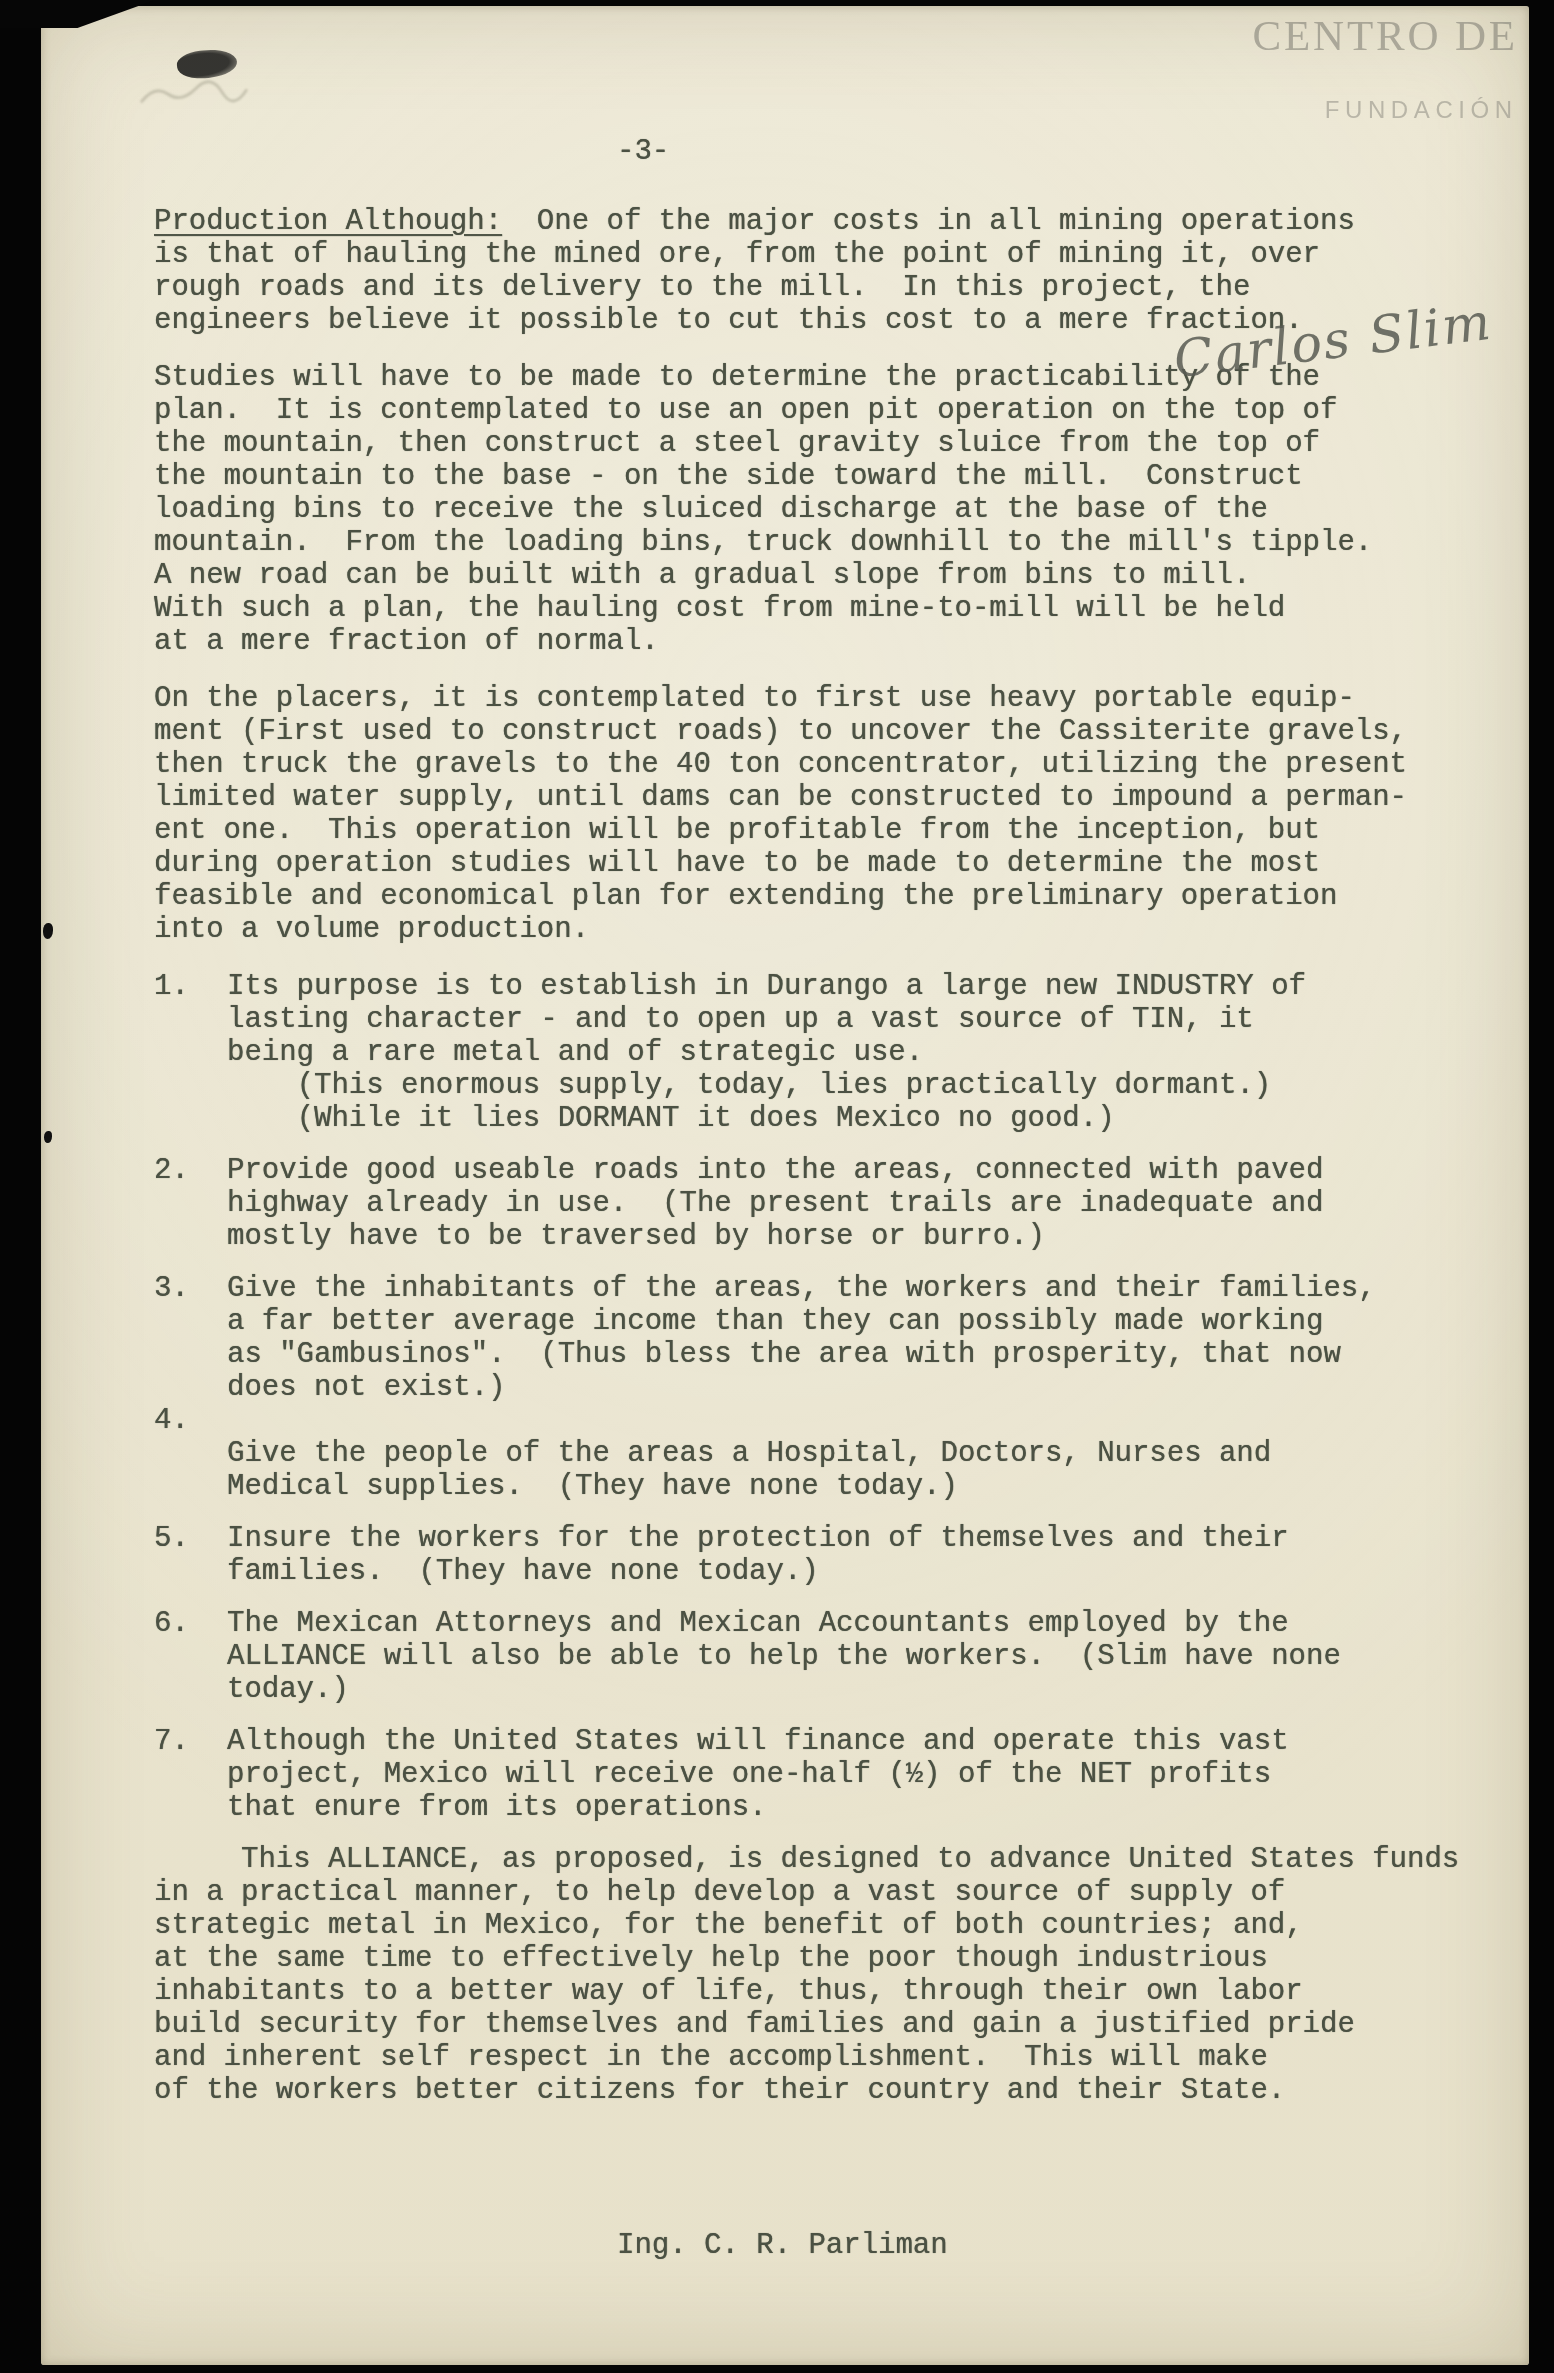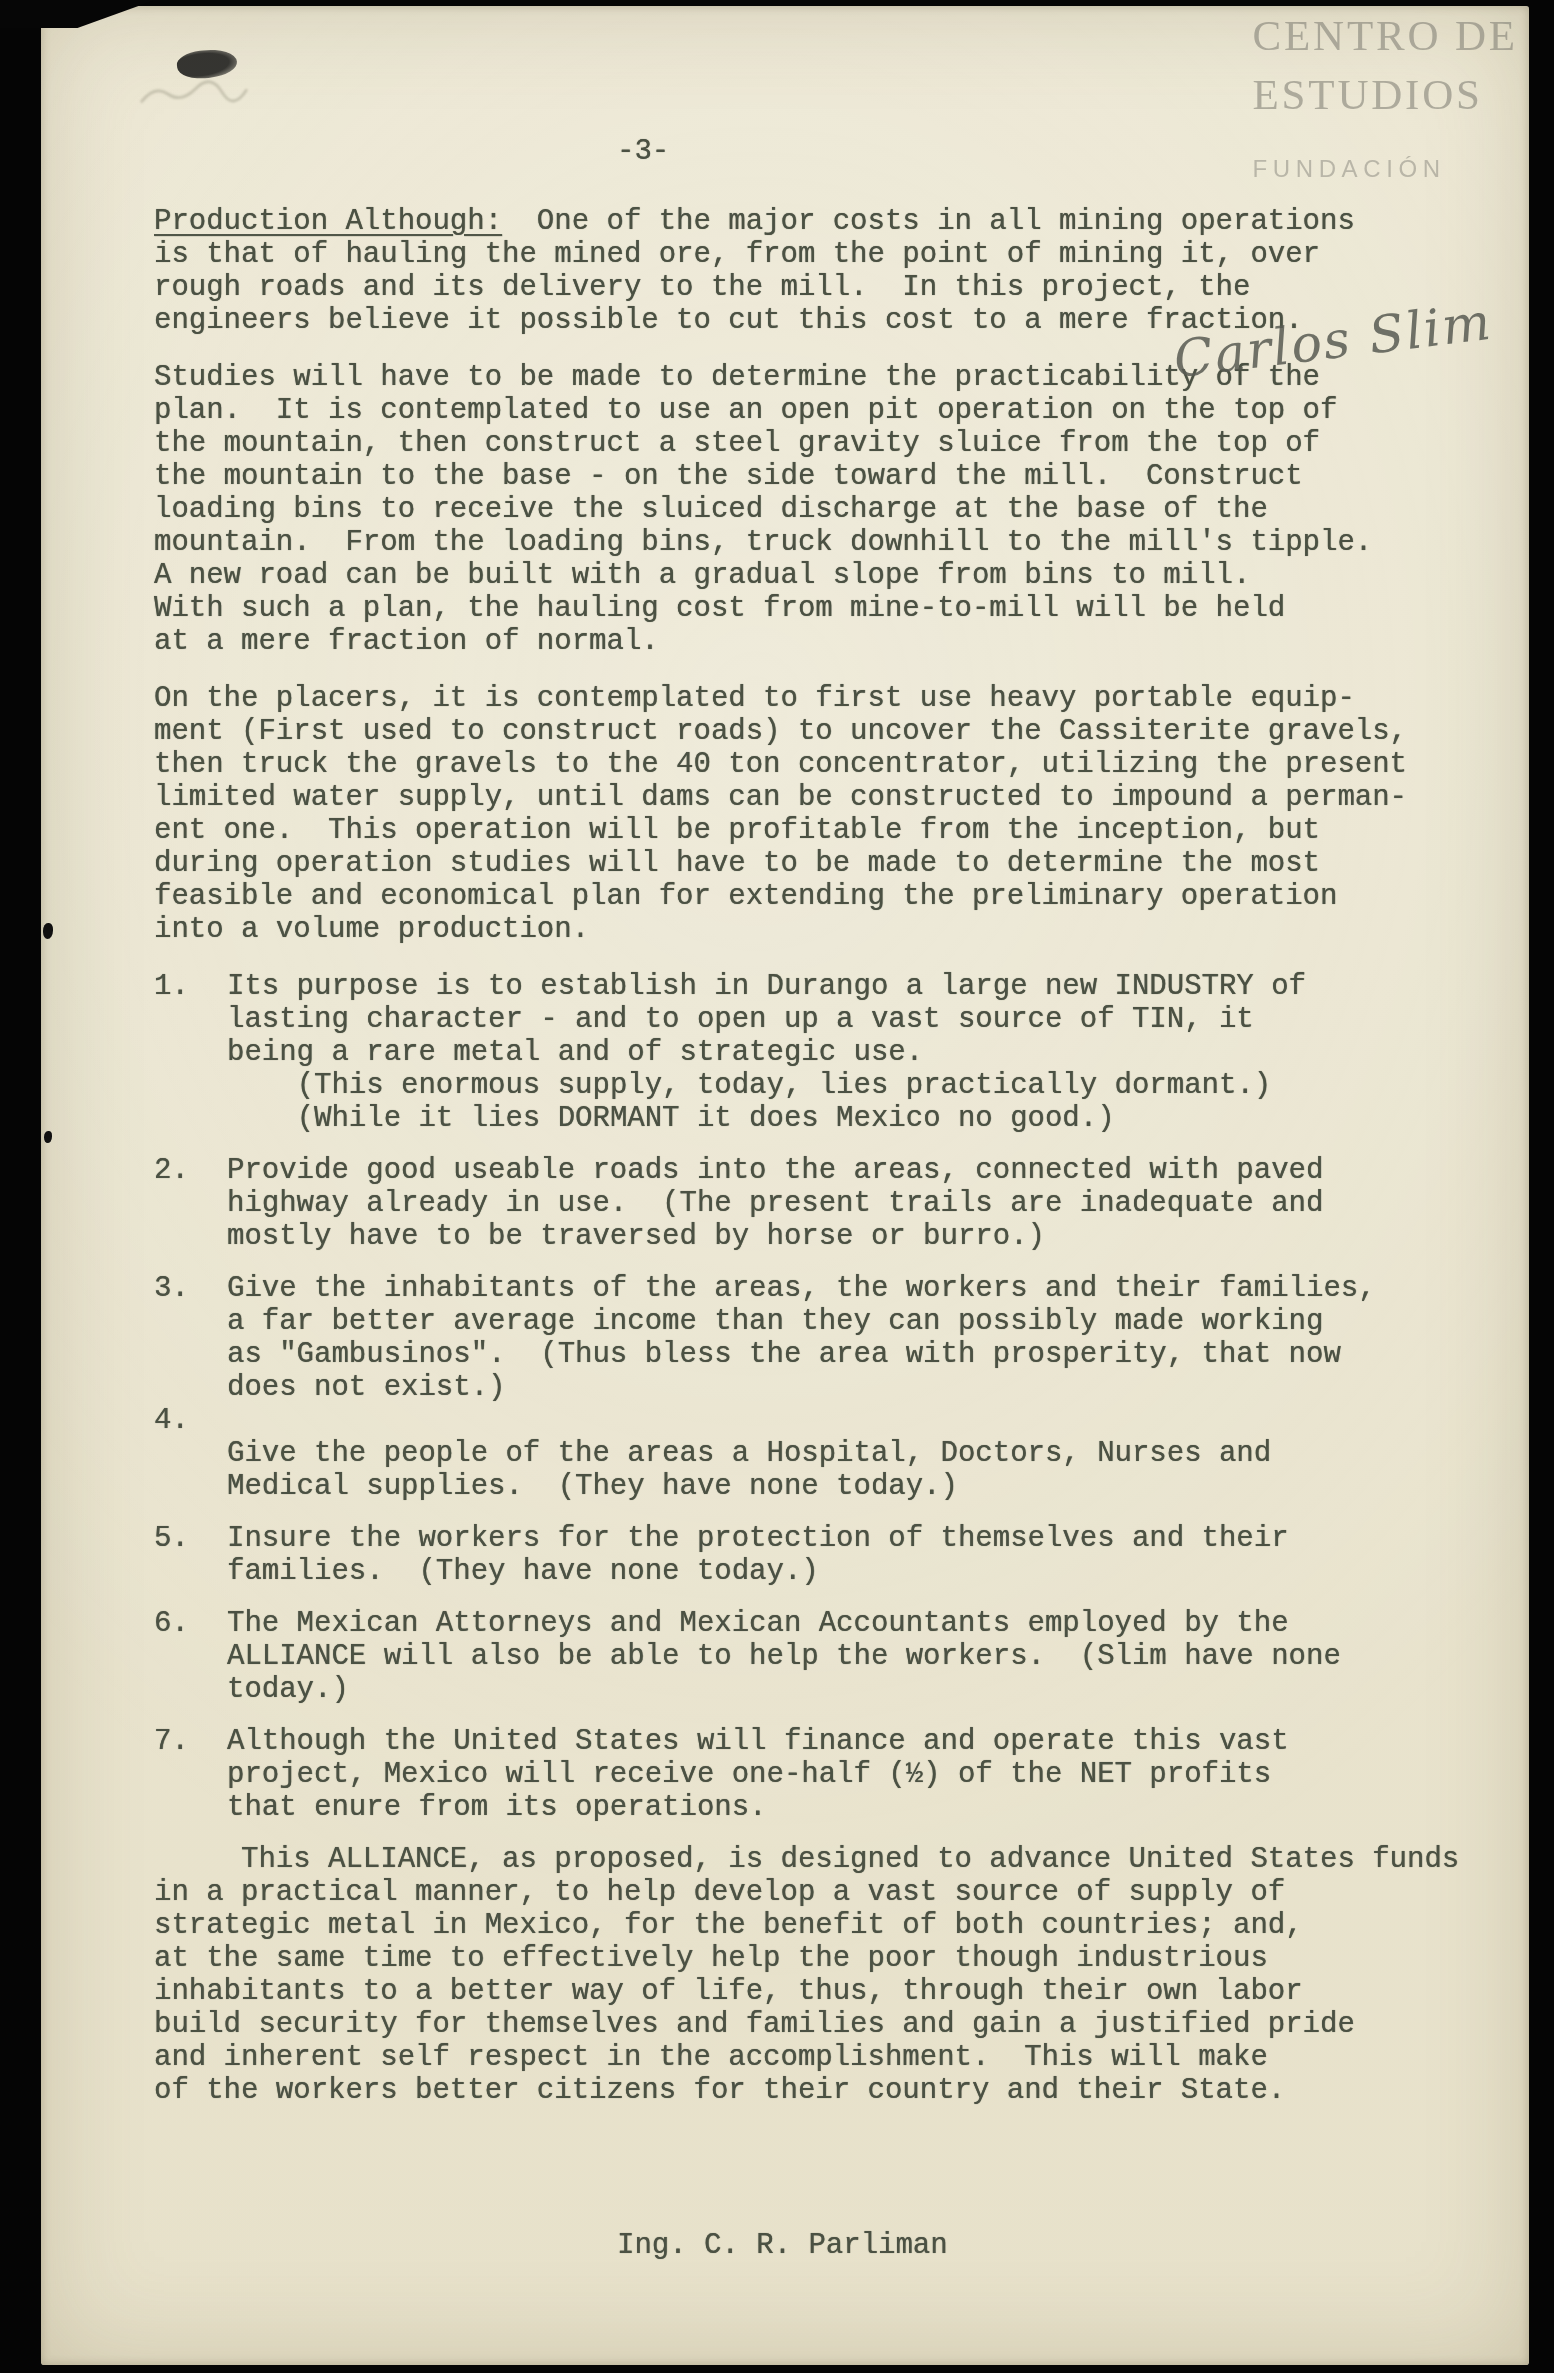--- a/index.html
+++ b/index.html
@@ -33,21 +33,21 @@
     position: absolute; left: 136px; top: 44px; width: 60px; height: 28px;
     background: radial-gradient(ellipse at 40% 50%, #21211f 0 55%, rgba(33,33,31,0.65) 75%, rgba(33,33,31,0) 100%);
     transform: rotate(-7deg);
     border-radius: 45% 60% 50% 55%;
     opacity: 0.9; z-index: 4;
   }
   .scribble { position: absolute; left: 97px; top: 71px; opacity: 0.40; z-index: 4; filter: blur(0.9px); }
   
   .watermark {
     position: absolute; top: 0; right: 11.2px;
-    text-align: left;
+    text-align: right;
     font-family: "Liberation Serif", "DejaVu Serif", serif;
     font-size: 43px; line-height: 59px; letter-spacing: 2.8px;
     color: rgba(128,126,116,0.58);
     z-index: 1;
   }
   .watermark .foundation {
     font-family: "Liberation Sans", "DejaVu Sans", sans-serif;
     font-size: 24px; letter-spacing: 5.6px;
     margin-top: 15px;
     color: rgba(138,136,126,0.52);
@@ -84,21 +84,20 @@
   .closing { margin: 5.6px 0 0 0; white-space: pre-wrap; }
   .signoff { margin: 56px 0 0 463px; white-space: pre-wrap; }
 </style>
 </head>
 <body>
 
 <div class="paper">
 
   <div class="watermark">
     <div>CENTRO DE</div>
-    <div>ESTUDIOS</div>
     <div class="foundation">FUNDACIÓN</div>
   </div>
 
   <div class="handwriting">Carlos Slim</div>
 
   <div class="smudge"></div>
   <svg class="scribble" width="112" height="34" viewBox="0 0 120 36">
     <path d="M4,26 q14,-18 28,-8 t30,-6 t28,4 t26,-2" fill="none" stroke="#8e8c78" stroke-width="3" stroke-linecap="round"></path>
   </svg>
 

